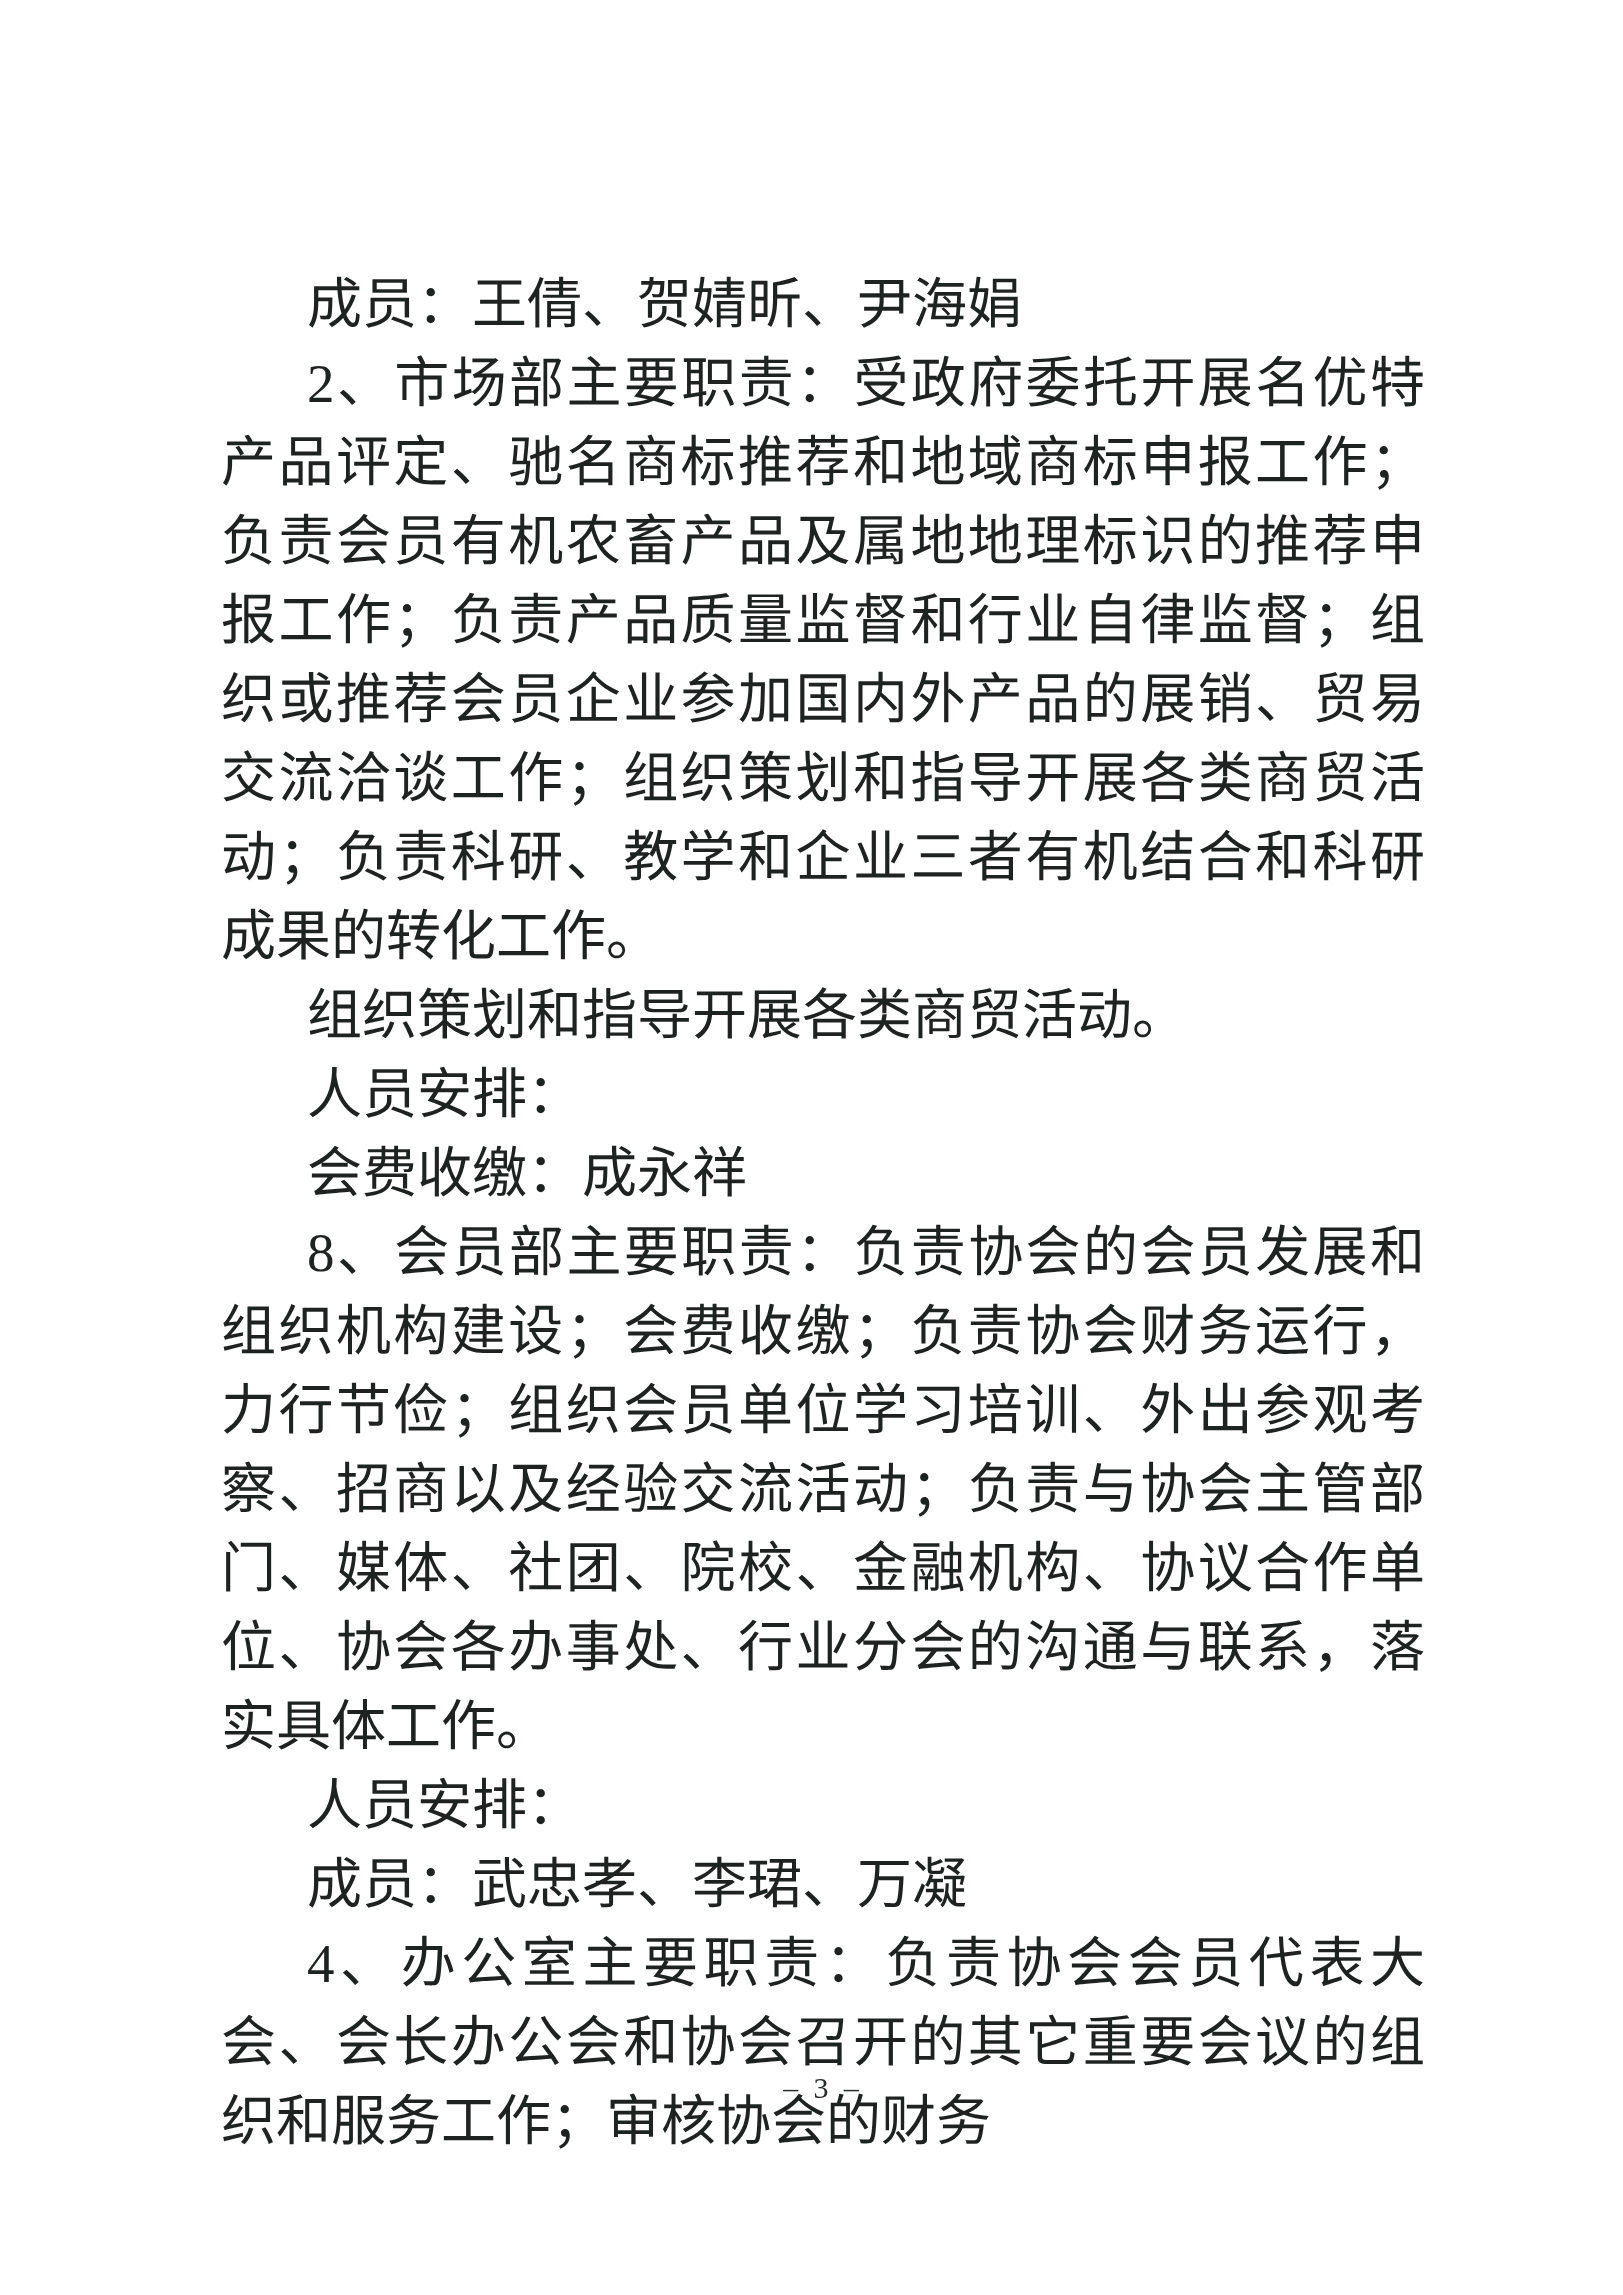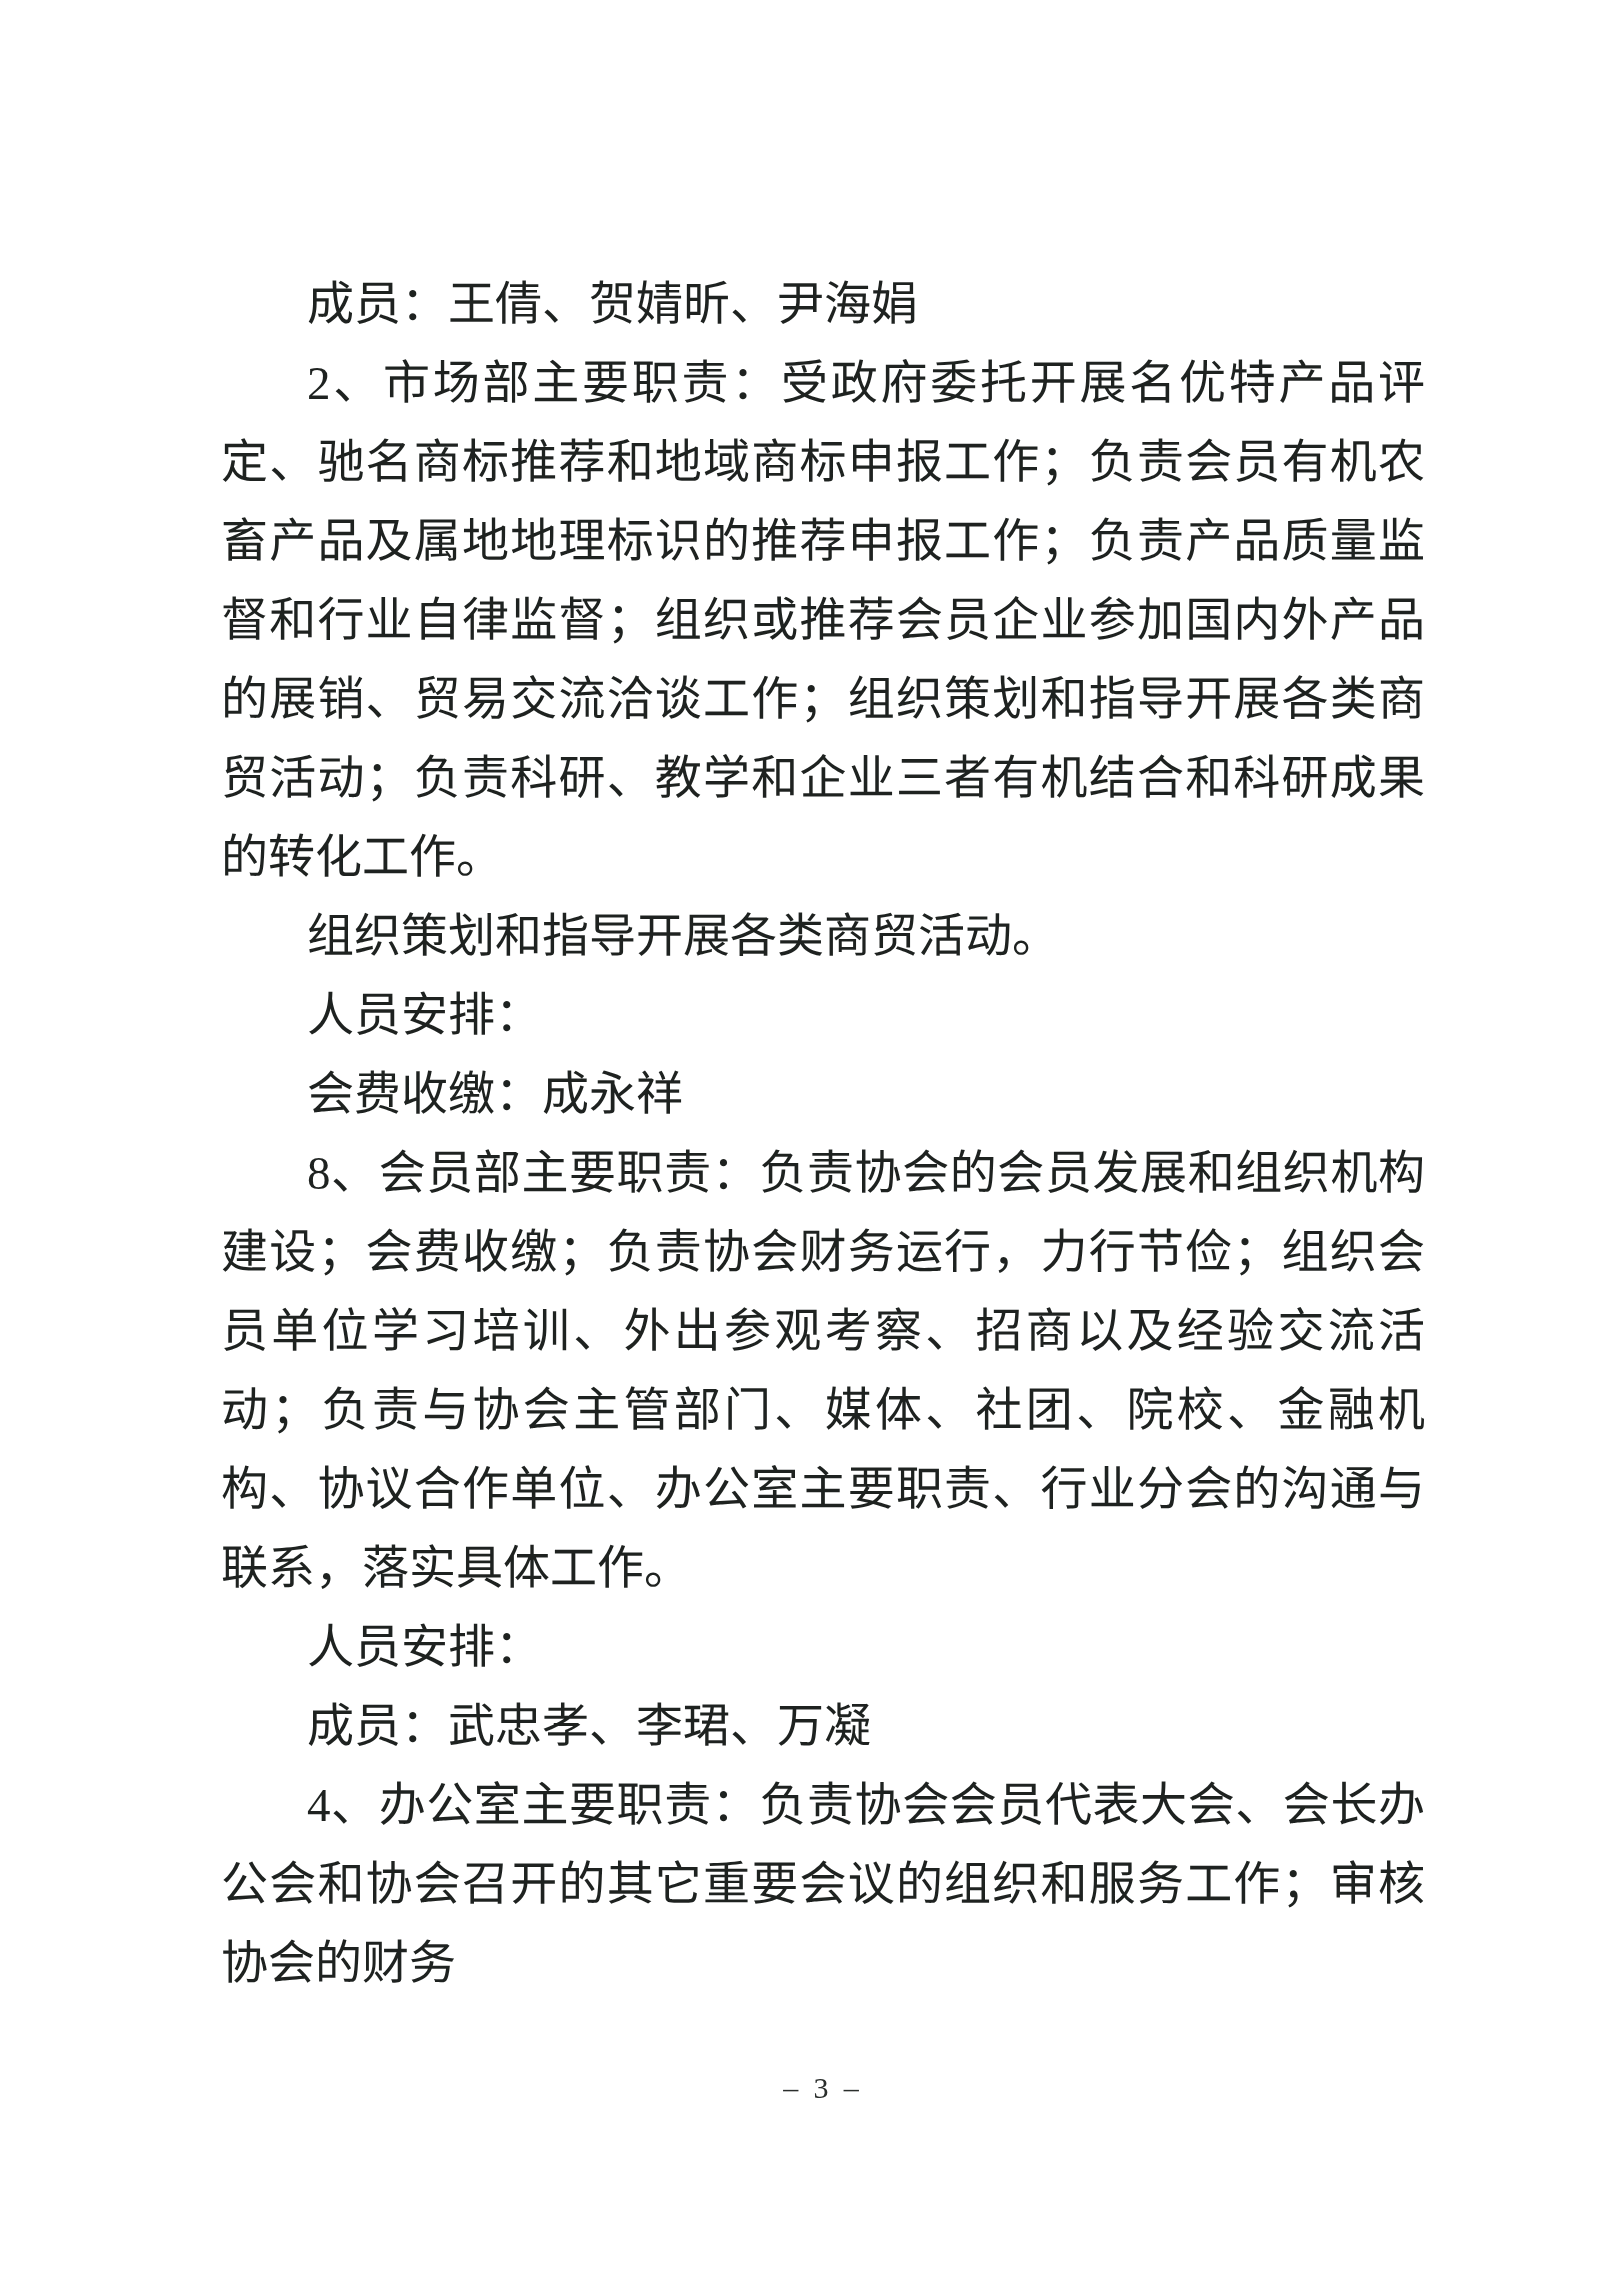--- a/index.html
+++ b/index.html
@@ -17,21 +17,21 @@
     color: #1e2220;
   }
   .content {
     position: absolute;
     top: 265px;
     left: 221px;
     width: 1204px;
   }
   .para {
     margin: 0;
-    font-size: 47px;
+    font-size: 55px;
     line-height: 79px;
     text-align: justify;
     text-justify: inter-ideograph;
     text-indent: 86px;
     letter-spacing: 0px;
     font-weight: 400;
   }
   .para .lead {
     font-weight: 400;
   }
@@ -58,21 +58,21 @@
     <p class="para"><span class="lead">2、市场部主要职责：</span><span>受政府委托开展名优特产品评定、驰名商标推荐和地域商标申报工作；负责会员有机农畜产品及属地地理标识的推荐申报工作；负责产品质量监督和行业自律监督；组织或推荐会员企业参加国内外产品的展销、贸易交流洽谈工作；组织策划和指导开展各类商贸活动；负责科研、教学和企业三者有机结合和科研成果的转化工作。</span></p>
 
     <p class="para"><span class="lead"></span><span>组织策划和指导开展各类商贸活动。</span></p>
 
     <p class="para"><span class="lead">人员安排：</span><span></span></p>
 
     <p class="para"><span class="lead"></span><span>会费收缴：成永祥</span></p>
 
 
 
-    <p class="para"><span class="lead">8、会员部主要职责：</span><span>负责协会的会员发展和组织机构建设；会费收缴；负责协会财务运行，力行节俭；组织会员单位学习培训、外出参观考察、招商以及经验交流活动；负责与协会主管部门、媒体、社团、院校、金融机构、协议合作单位、办公室主要职责、行业分会的沟通与联系，落实具体工作。</span></p>
+    <p class="para"><span class="lead">8、会员部主要职责：</span><span>负责协会的会员发展和组织机构建设；会费收缴；负责协会财务运行，力行节俭；组织会员单位学习培训、外出参观考察、招商以及经验交流活动；负责与协会主管部门、媒体、社团、院校、金融机构、协议合作单位、协会各办事处、行业分会的沟通与联系，落实具体工作。</span></p>
 
     <p class="para"><span class="lead">人员安排：</span><span></span></p>
 
 
     <p class="para"><span class="lead"></span><span>成员：武忠孝、李珺、万凝</span></p>
 
     <p class="para"><span class="lead">4、办公室主要职责：</span><span>负责协会会员代表大会、会长办公会和协会召开的其它重要会议的组织和服务工作；审核协会的财务</span></p>
 
   </div>
 

